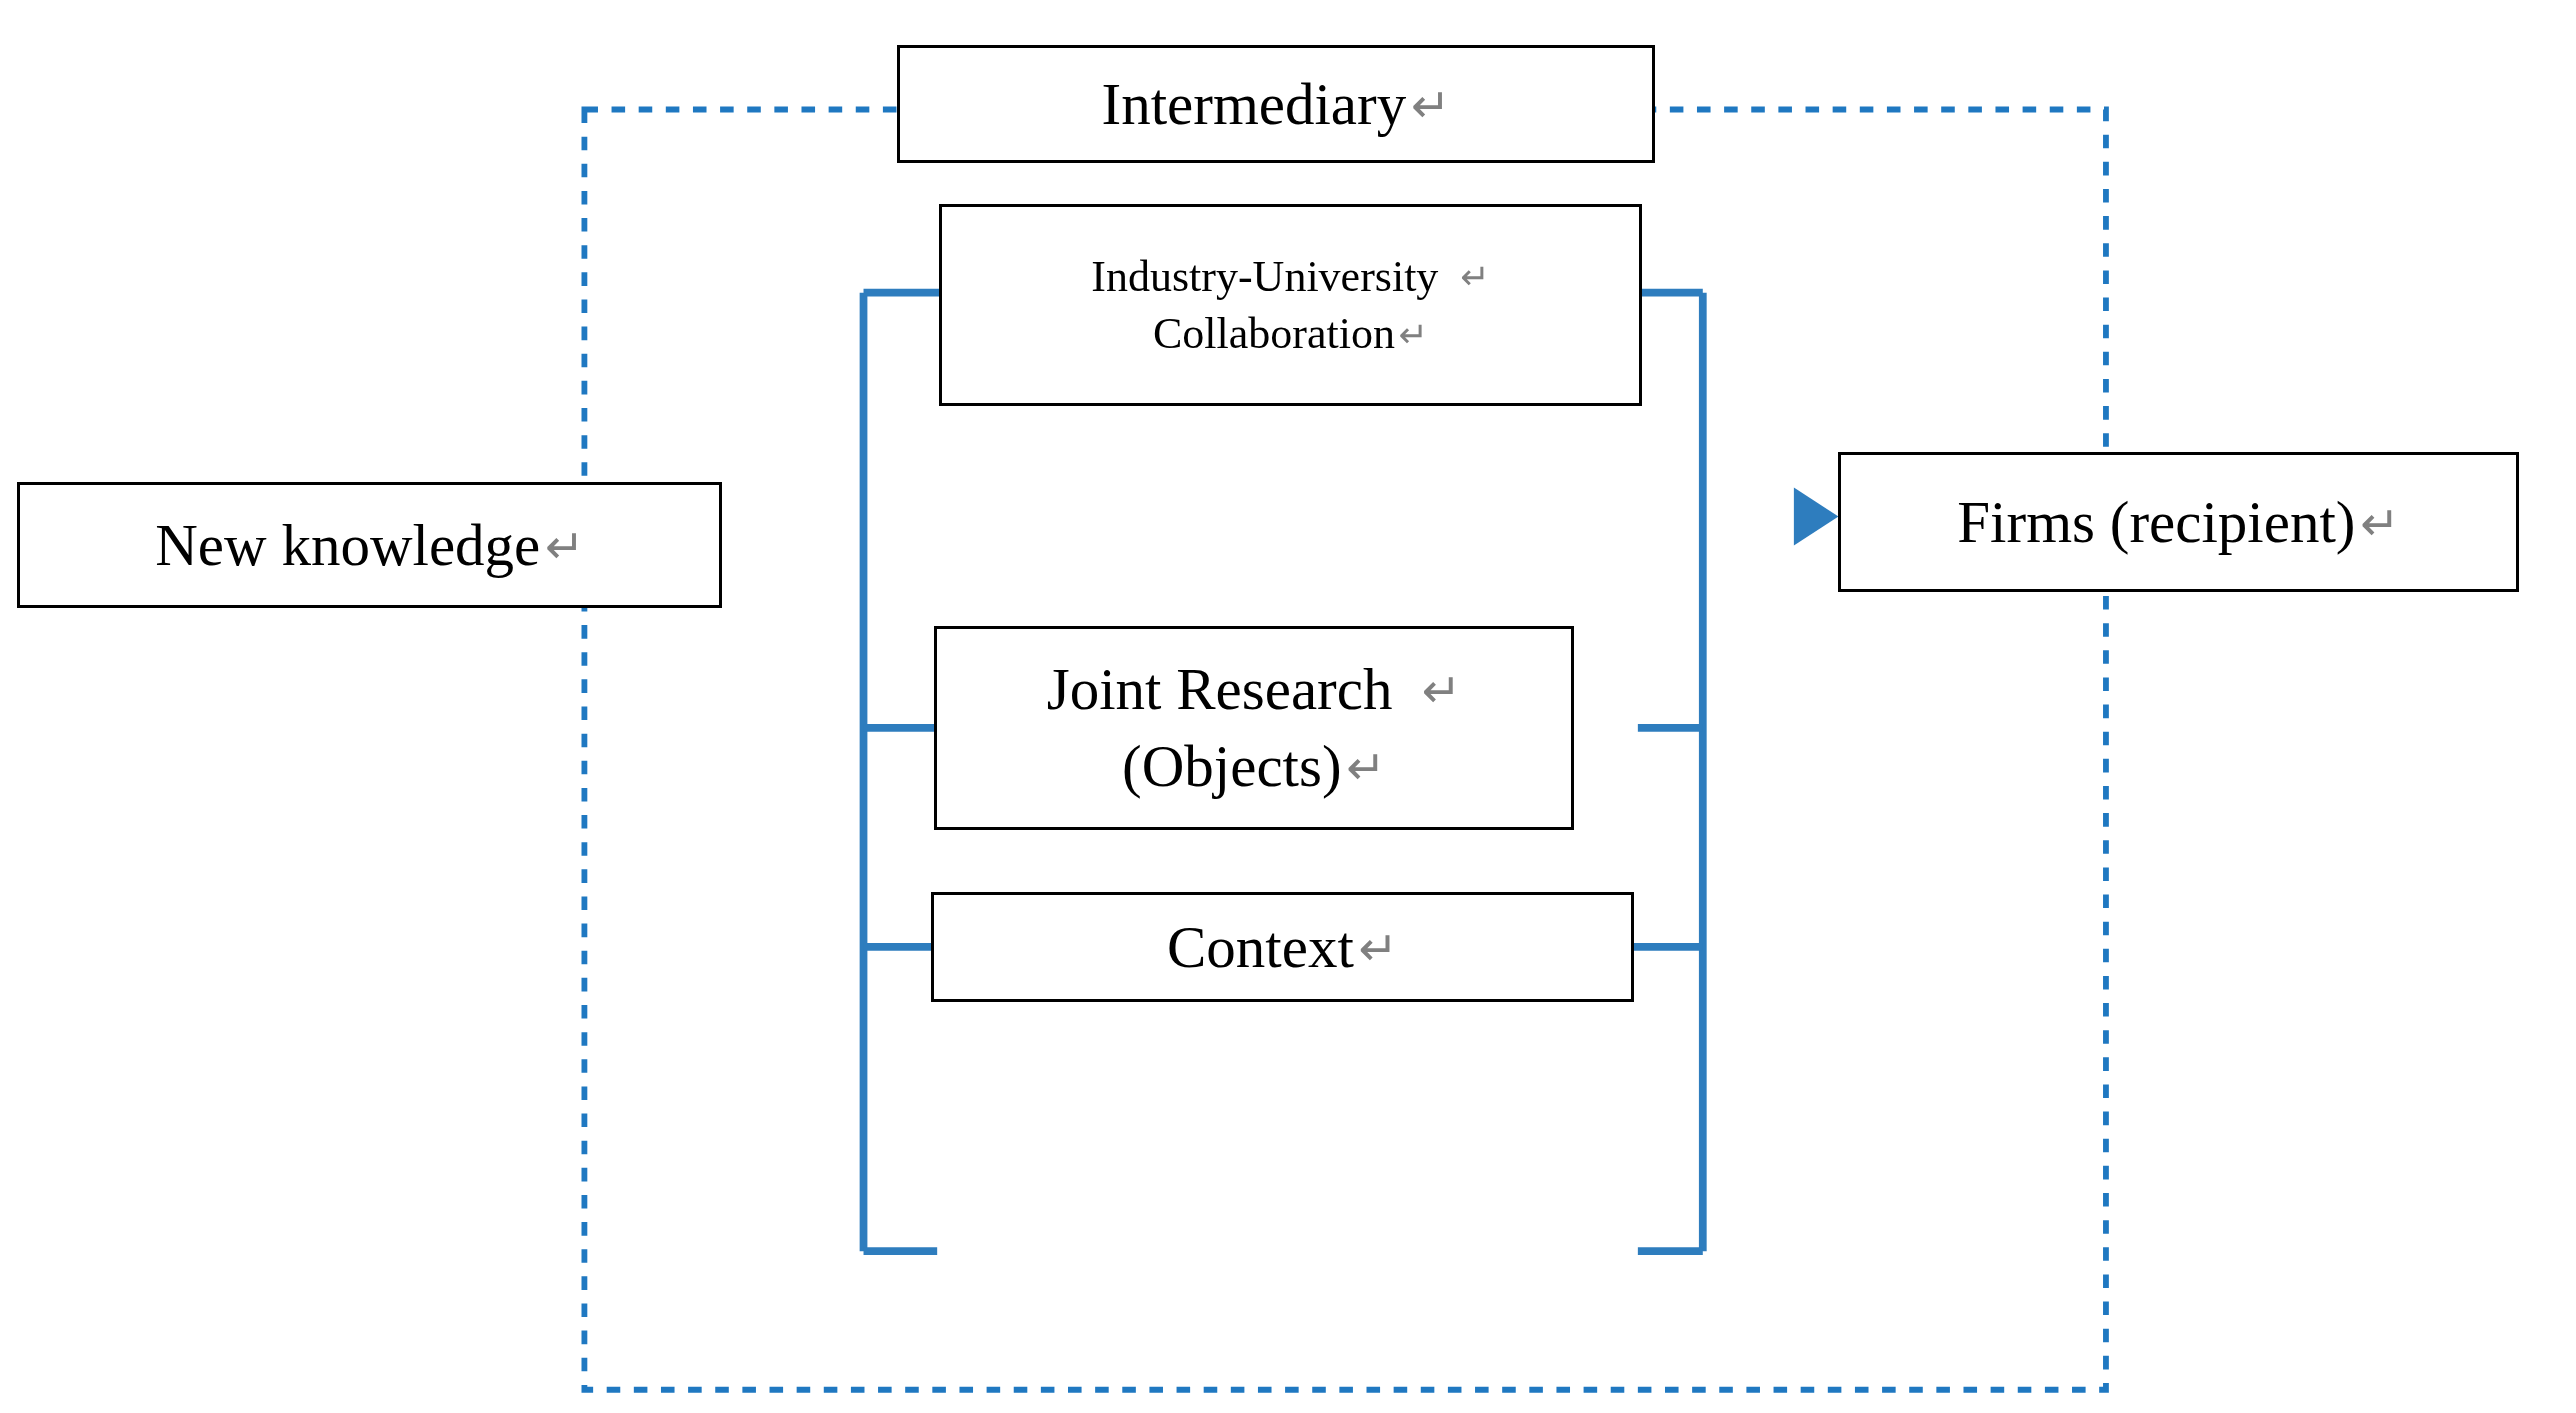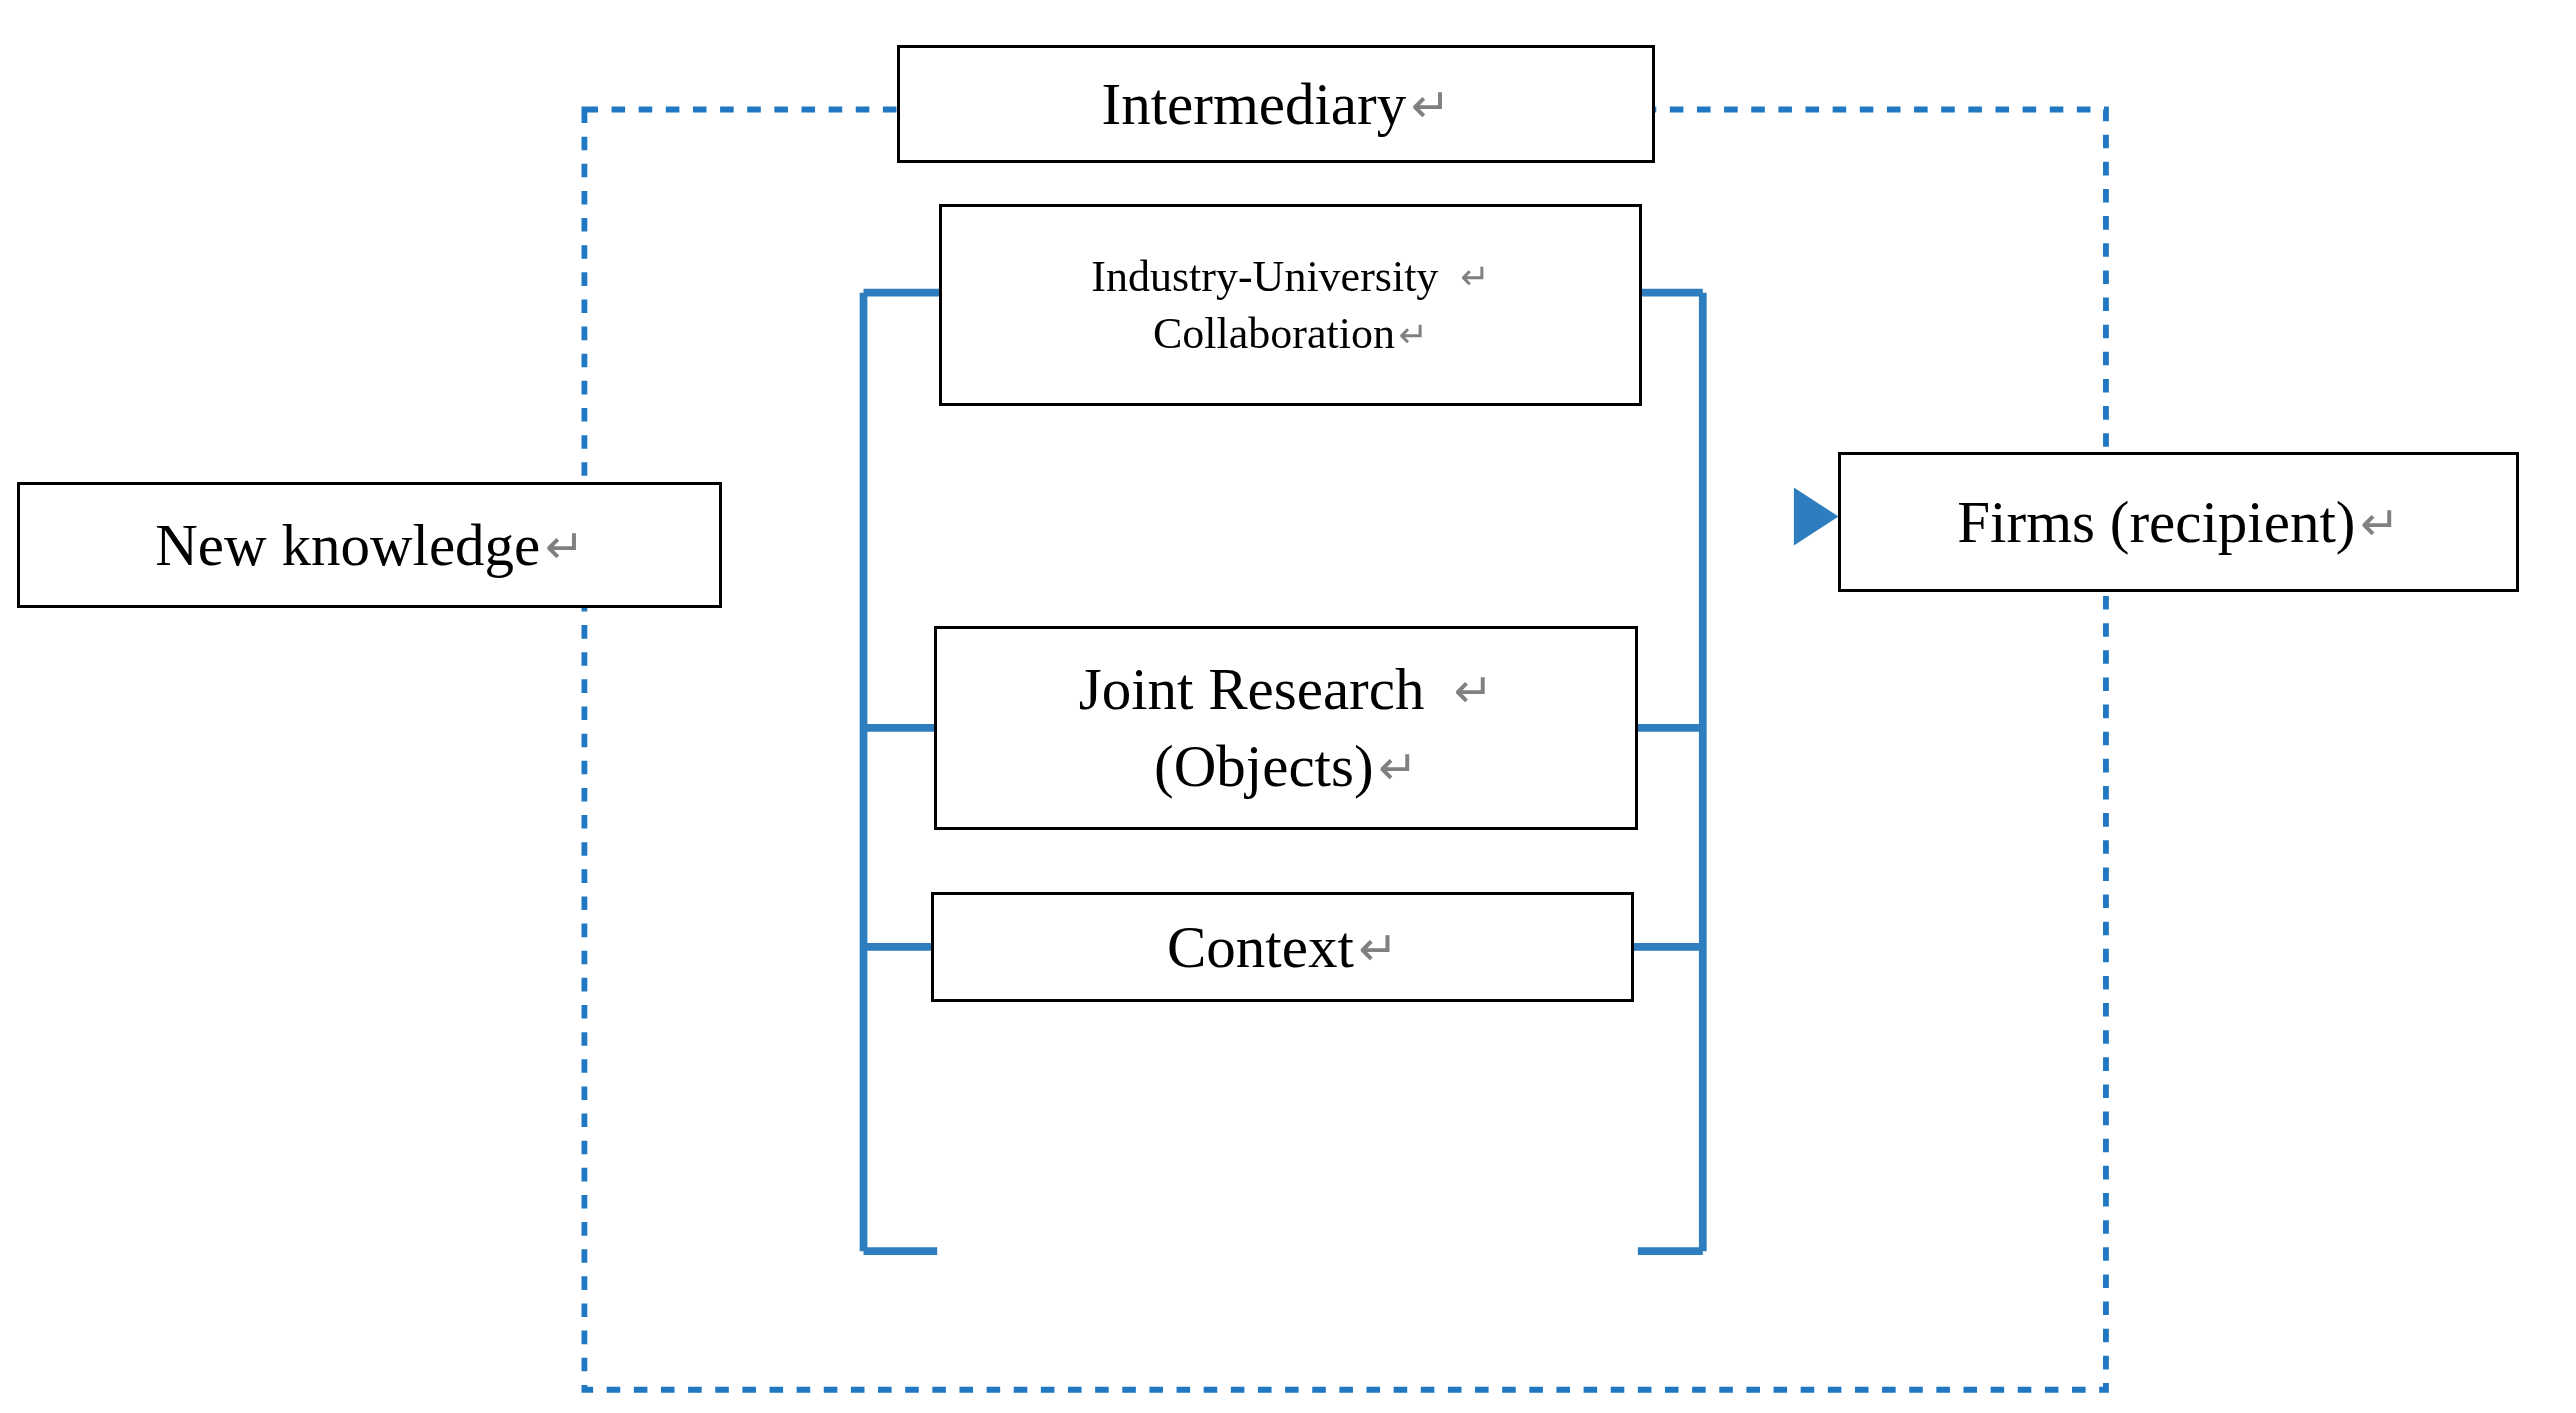--- a/index.html
+++ b/index.html
@@ -109,21 +109,21 @@
   </div>
 
   <div class="node" style="left:17.4px; top:442px; width:705px; height:126px;margin-top:40px;">
     <span class="line"><span>New knowledge</span><span class="pilcrow">↵</span></span>
   </div>
 
   <div class="node" style="left:1838px; top:452px; width:681px; height:140px;">
     <span class="line"><span>Firms (recipient)</span><span class="pilcrow">↵</span></span>
   </div>
 
-  <div class="node" style="left:934px; top:626px; width:704px; height:204px;">
+  <div class="node" style="left:934px; top:626px; width:640px; height:204px;">
     <span class="line"><span>Joint Research</span><span class="pilcrow gap">↵</span></span>
     <span class="line"><span>(Objects)</span><span class="pilcrow">↵</span></span>
   </div>
 
   <div class="node" style="left:931px; top:892px; width:703px; height:110px;">
     <span class="line"><span>Context</span><span class="pilcrow">↵</span></span>
   </div>
 
 
 </div>

